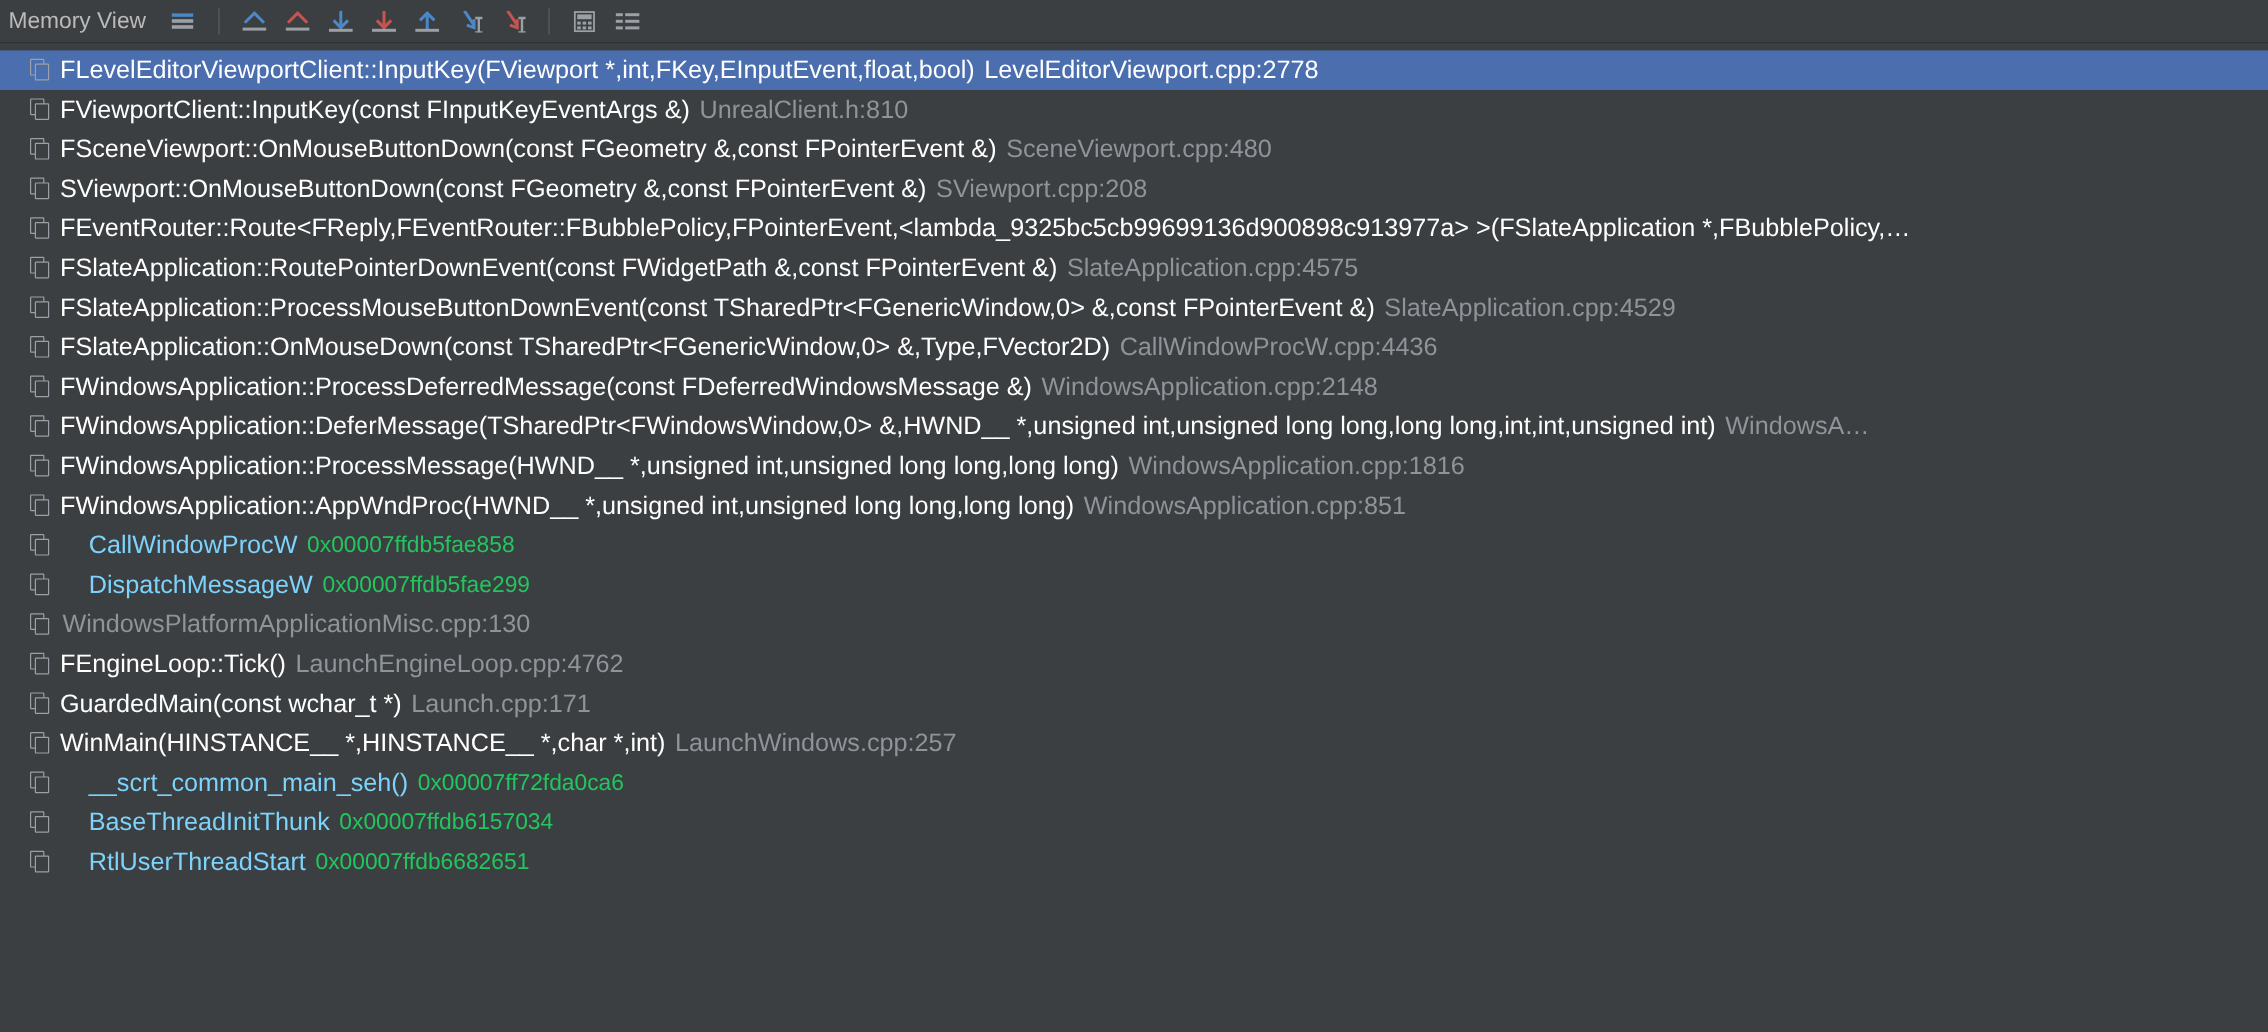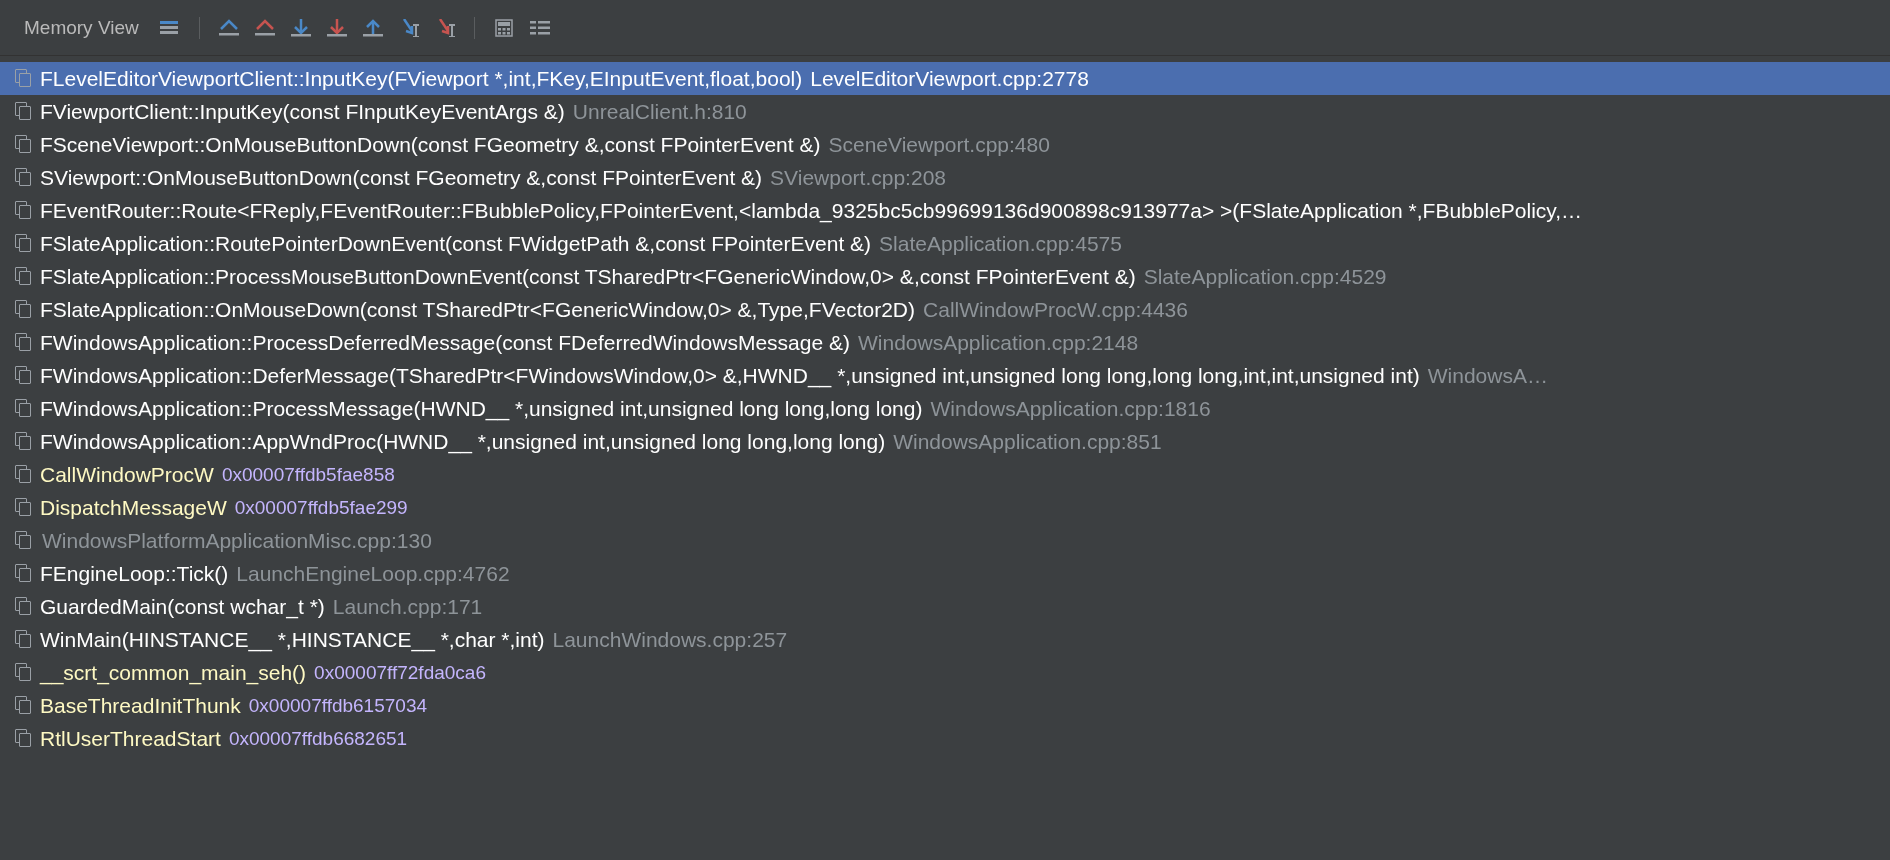--- a/index.html
+++ b/index.html
@@ -7,24 +7,24 @@
     background: #3c3f41;
     font-family: "Segoe UI", Arial, sans-serif;
     font-size: 20px;
     color: #d8d8d8;
     width: 1890px;
     height: 860px;
     overflow: hidden;
     white-space: nowrap;
   }
   .toolbar {
-    height: 56px;
+    height: 36px;
     display: flex;
     align-items: center;
-    padding: 0 20px;
+    padding: 0 3px;
     background: #3c3f41;
     border-bottom: 1px solid #323232;
     gap: 2px;
   }
   .memview-label {
     color: #bababa;
     font-size: 19px;
     padding: 0 12px 0 4px;
   }
   .toolbar-btn {
@@ -43,21 +43,21 @@
     margin: 0 10px;
   }
   svg { display: block; }
   .stack-list {
     padding-top: 6px;
   }
   .frame-row {
     display: flex;
     align-items: center;
     height: 33px;
-    padding-left: 16px;
+    padding-left: 26px;
     gap: 6px;
     cursor: pointer;
     overflow: hidden;
     text-align: center;
   }
   .frame-row.selected {
     background: #4b6eaf;
   }
   .frame-icon {
     width: 18px;
@@ -81,29 +81,30 @@
     border: 1.5px solid #9aa0a6;
     border-radius: 1px;
     background: #3c3f41;
   }
   .frame-row.selected .frame-icon::after { background: #4b6eaf; }
   .fn-text {
     color: #ffffff;
     font-size: 21px;
   }
   .fn-text.dim {
-    color: #fef9c3;
+    color: #7dd3fc;
+    margin-left: 24px;
   }
   .loc-text {
     color: #8e9499;
     font-size: 21px;
     margin-left: 2px;
   }
   .addr-text {
-    color: #c4b5fd;
+    color: #22c55e;
     font-size: 19px;
     margin-left: 2px;
   }
   .frame-row.selected .fn-text { color: #ffffff; }
   .frame-row.selected .loc-text { color: #ffffff; }
 </style>
 </head>
 <body>
 
 <div class="toolbar">

